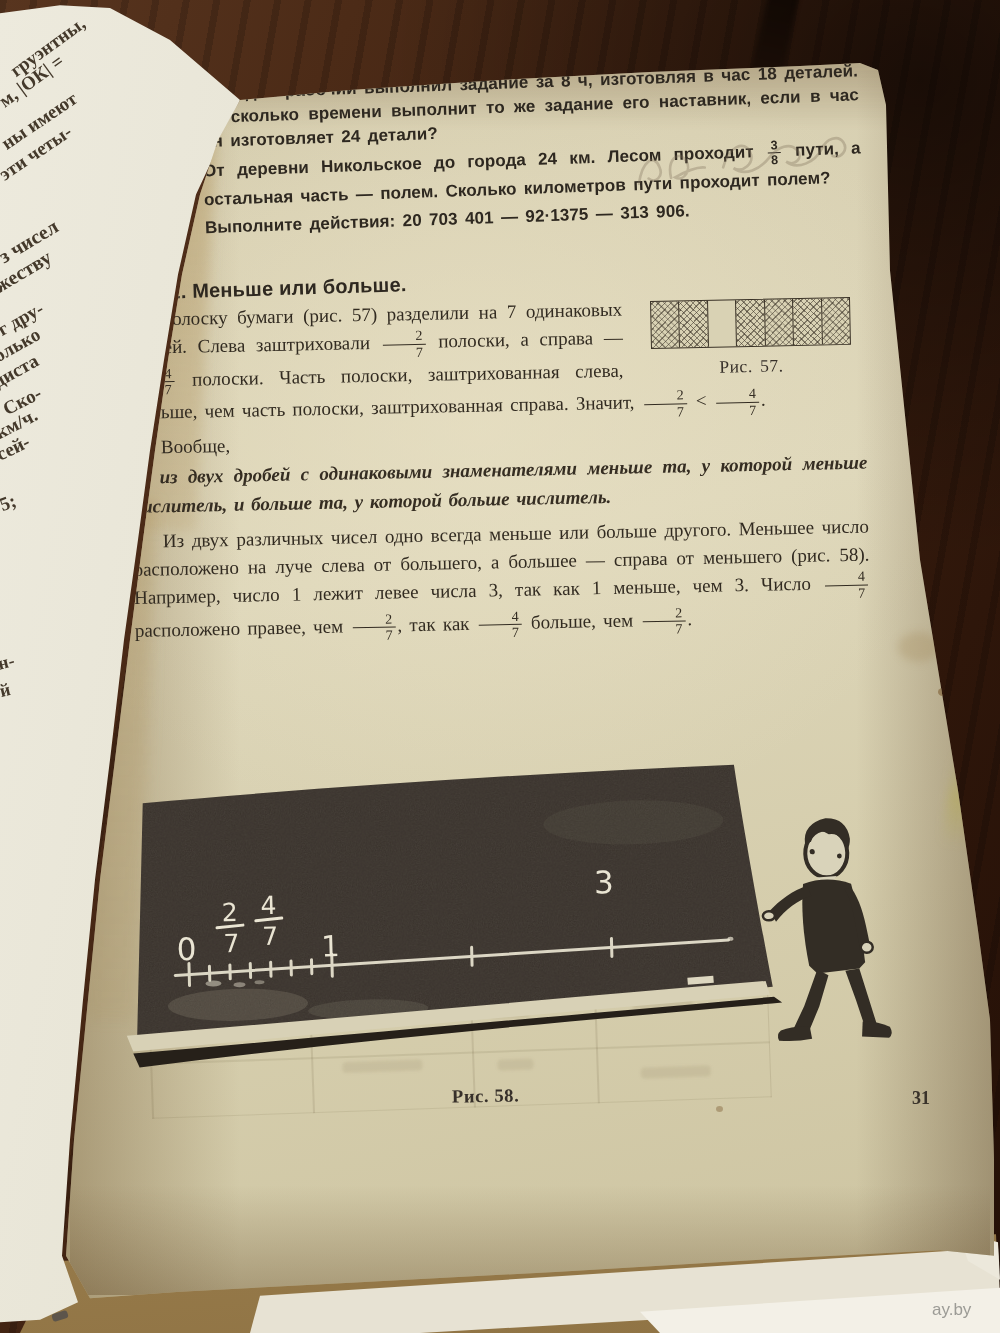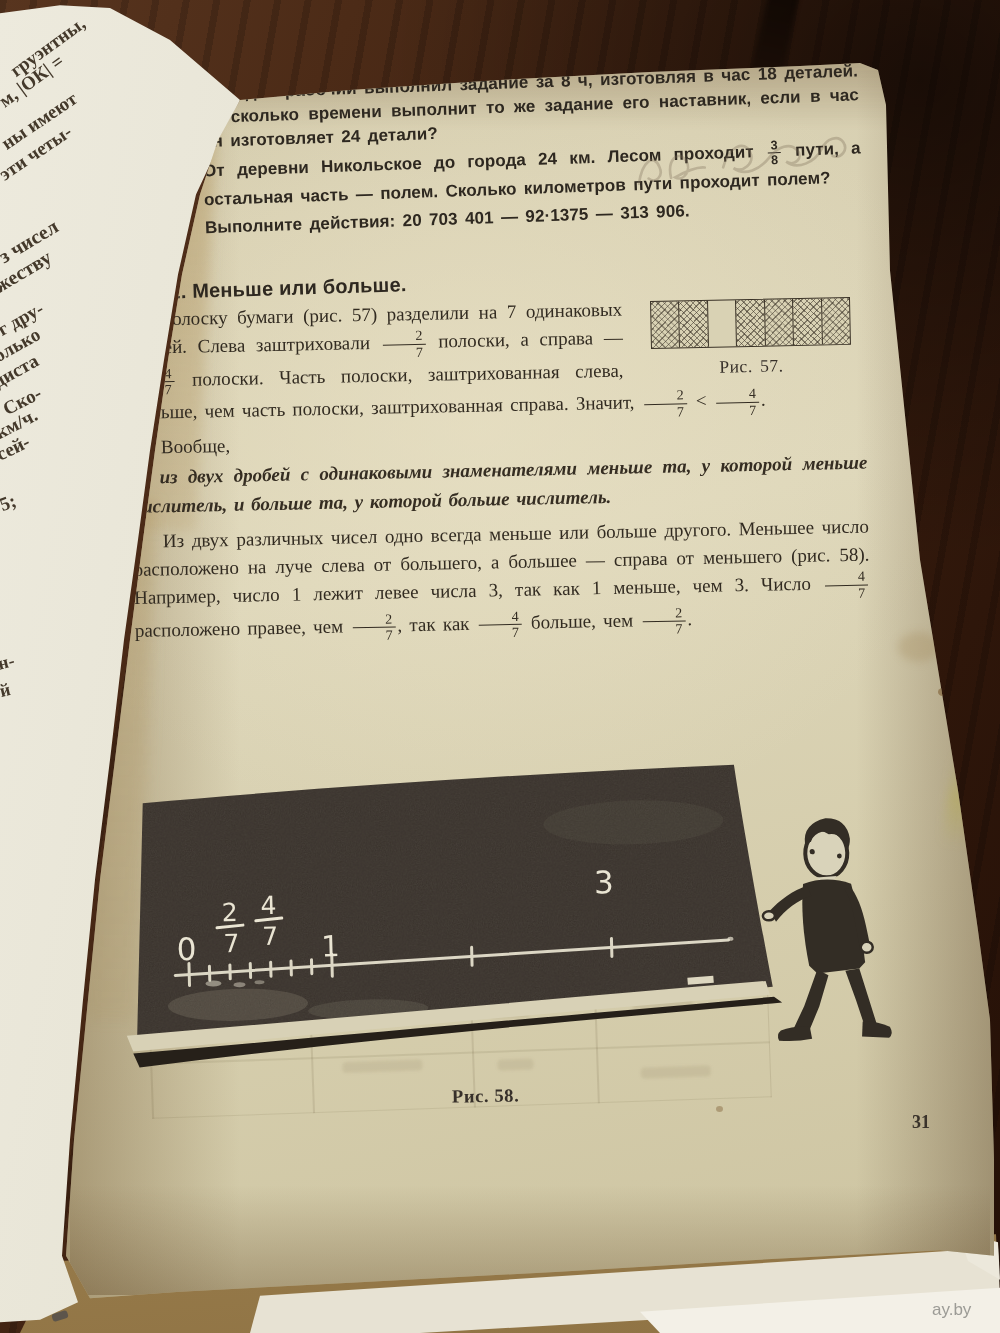--- a/index.html
+++ b/index.html
@@ -111,21 +111,21 @@
     repeating-linear-gradient(45deg, rgba(58,50,39,.55) 0 1px, rgba(0,0,0,0) 1px 4.5px),
     repeating-linear-gradient(-45deg, rgba(58,50,39,.55) 0 1px, rgba(0,0,0,0) 1px 4.5px);}
   .fig57 .cap{margin-top:9px;font:400 17.5px "Liberation Serif",serif;text-indent:0;
     letter-spacing:.5px;color:#37302a;}
 
   
   .fig58{position:absolute;left:112px;top:776px;width:852px;height:300px;transform:rotate(-1.5deg);
     transform-origin:left top;}
   .cap58{position:absolute;left:452px;top:1086px;font:700 18.5px "Liberation Serif",serif;
     color:#37302a;letter-spacing:.6px;transform:rotate(-1deg);}
-  .pageno{position:absolute;left:912px;top:1112px;font:700 18px "Liberation Serif",serif;
+  .pageno{position:absolute;left:912px;top:1088px;font:700 18px "Liberation Serif",serif;
     color:#3a332b;}
   .watermark{position:absolute;left:932px;top:1300px;font:400 17px "Liberation Sans",sans-serif;
     color:rgba(140,140,135,.85);z-index:9;}
 
   
   .scribble{position:absolute;left:628px;top:116px;width:265px;height:75px;transform:rotate(-7deg);opacity:.55;}
 
   
   .ghost{position:absolute;left:150px;top:996px;width:620px;height:112px;transform:rotate(-2deg);}
   .gv{position:absolute;top:0;bottom:0;width:1.5px;background:rgba(95,80,50,.13);}

